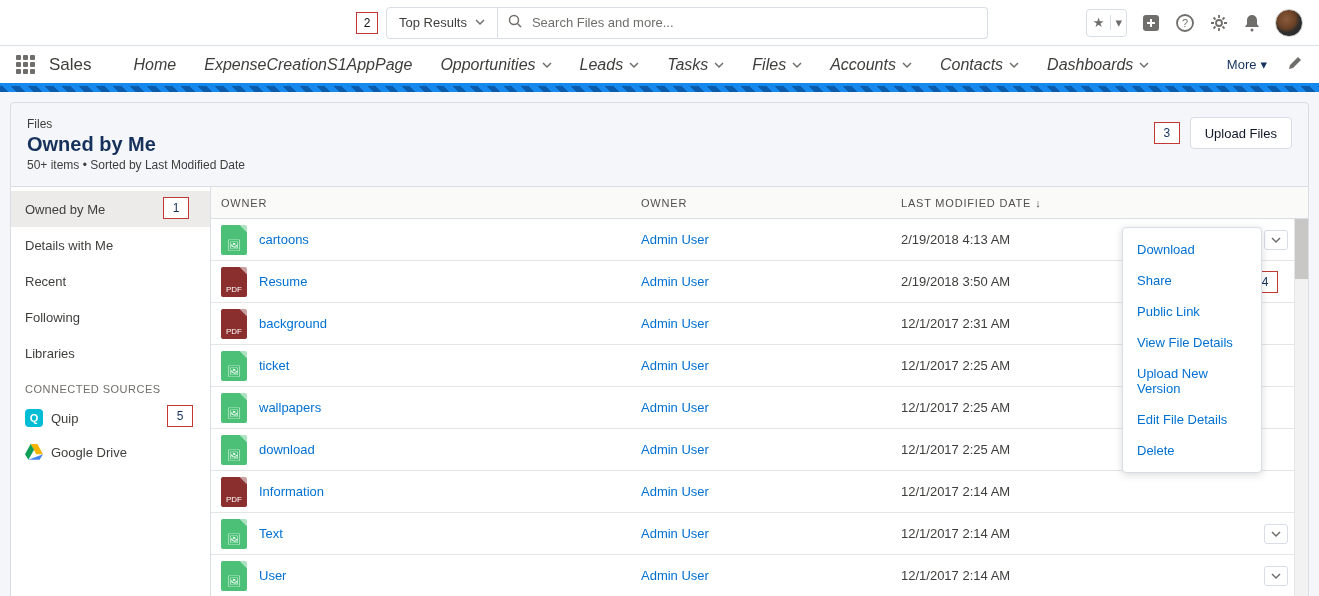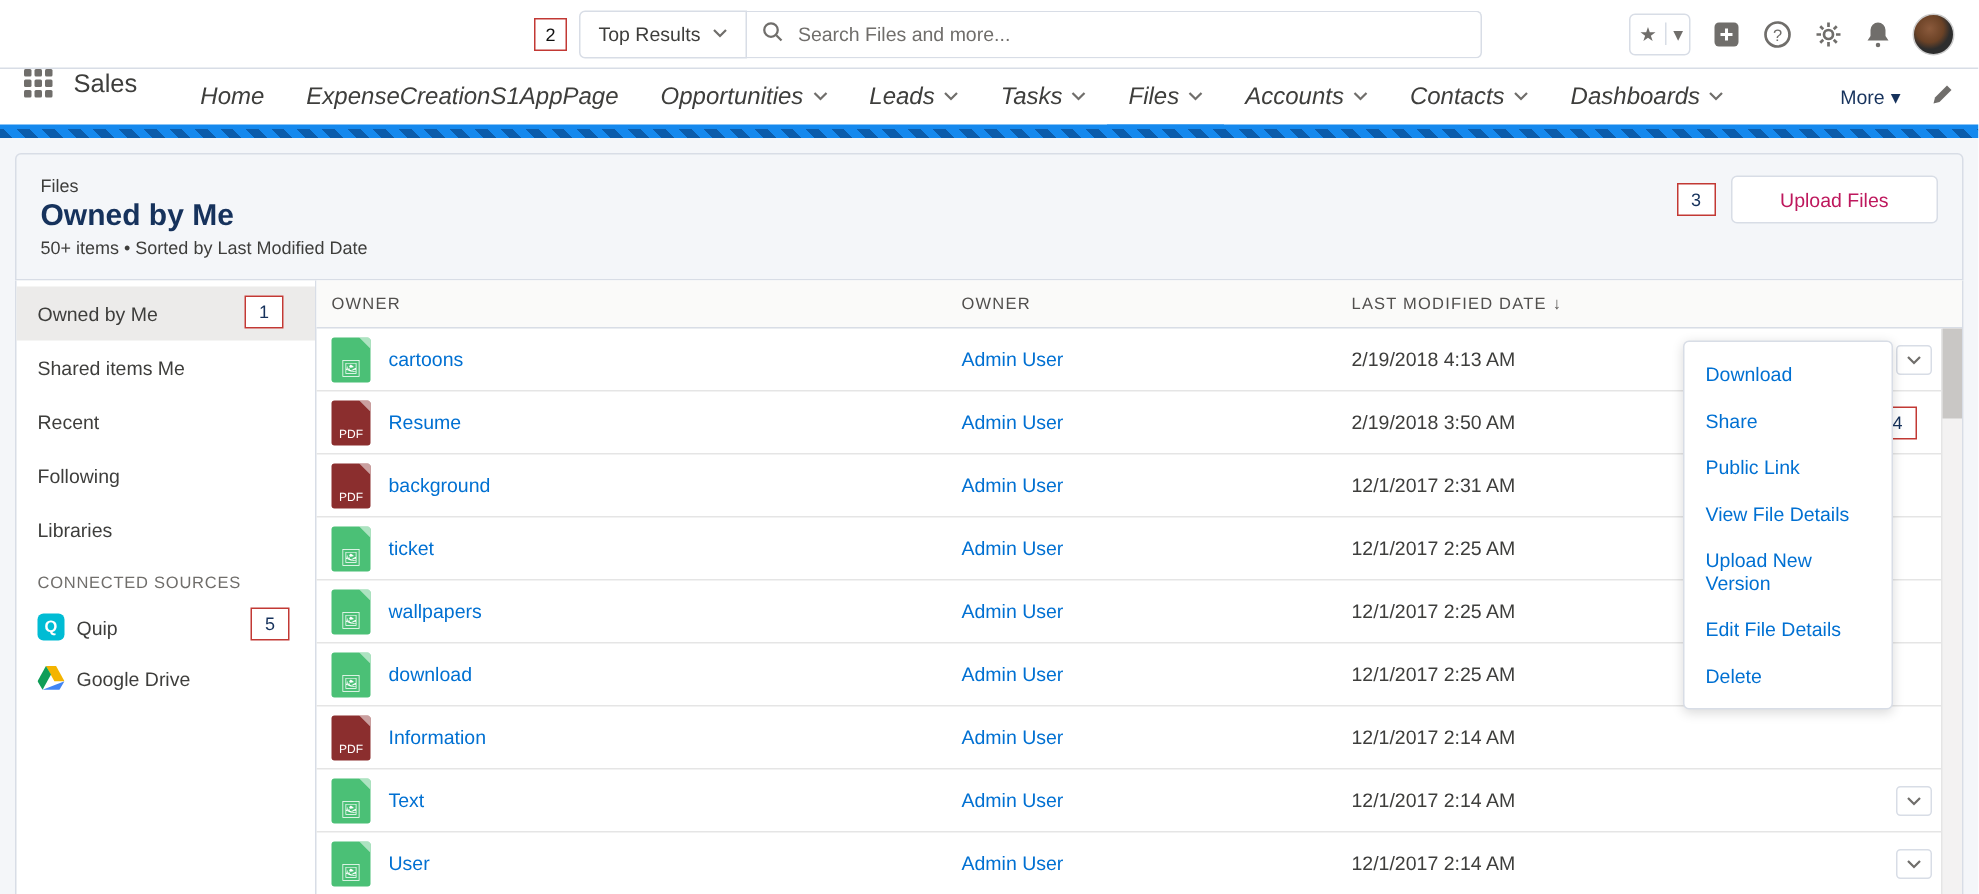--- a/index.html
+++ b/index.html
@@ -14,39 +14,39 @@
 .search-box input { border:none; outline:none; width:100%; font-size:13px; color:#3e3e3c; }
 .search-box input::placeholder { color:#706e6b; }
 .top-right { margin-left:auto; display:flex; align-items:center; gap:14px; }
 .fav-btn { display:flex; align-items:center; border:1px solid #d8dde6; border-radius:4px; height:28px; }
 .fav-btn .star { padding:0 6px; color:#706e6b; }
 .fav-btn .drop { border-left:1px solid #d8dde6; padding:0 4px; color:#706e6b; }
 .icon-btn { color:#706e6b; cursor:pointer; display:flex; align-items:center; }
 .avatar { width:28px; height:28px; border-radius:50%; background: radial-gradient(circle at 40% 35%, #8b5a3c 0%, #6b4226 40%, #2d2d2d 60%); border:1px solid #ccc; }
 
 
-.nav-bar { display:flex; height:40px; padding:0 16px; border-bottom: 3px solid #1589ee; background:#fff; }
+.nav-bar { display:flex; align-items:center; height:40px; padding:0 16px; border-bottom: 3px solid #1589ee; background:#fff; }
 .nav-pattern { height:6px; background: repeating-linear-gradient(45deg, #0b5cab 0 6px, #1589ee 6px 12px); }
 .app-launcher { display:grid; grid-template-columns:repeat(3,5px); grid-template-rows:repeat(3,5px); gap:2px; margin-right:14px; cursor:pointer; }
 .app-launcher span { background:#706e6b; border-radius:1px; }
 .app-name { font-size:17px; color:#3e3e3c; margin-right:28px; }
 .nav-items { display:flex; align-items:center; gap:0; }
 .nav-item { display:flex; align-items:center; padding:0 14px; height:40px; cursor:pointer; color:#3e3e3c; font-size:16px; gap:6px; border-bottom:3px solid transparent; margin-bottom:-3px;font-style:italic; }
 .nav-item.active { border-bottom:3px solid #1589ee; color:#3e3e3c; font-weight:500; }
 .nav-more { margin-left:auto; display:flex; align-items:center; gap:20px; }
 .more-link { display:flex; align-items:center; gap:4px; cursor:pointer; }
 .pencil { color:#706e6b; cursor:pointer; }
 .page-bg { background:#f4f6f9; padding:10px 10px 0 10px; }
 .page-header { background:#f4f6f9; border:1px solid #d8dde6; border-radius:4px 4px 0 0; padding:14px 16px; display:flex; align-items:flex-start; position:relative; }
 .ph-left { display:flex; flex-direction:column; gap:2px; }
 .ph-crumb { font-size:12px; color:#3e3e3c; }
 .ph-title { font-size:20px; font-weight:700; color:#16325c; }
 .ph-sub { font-size:12px; color:#3e3e3c; }
 .ph-right { margin-left:auto; display:flex; align-items:center; gap:10px; }
-.upload-btn { height:32px; padding:0 32px; border:1px solid #d8dde6; border-radius:4px; background:#fff; color:#be185d; font-size:13px; cursor:pointer; }
+.upload-btn { height:32px; padding:0 14px; border:1px solid #d8dde6; border-radius:4px; background:#fff; color:#0f172a; font-size:13px; cursor:pointer; }
 
 
 .content { display:flex; background:#fff; border-left:1px solid #d8dde6; border-right:1px solid #d8dde6; }
 .sidebar { width:200px; border-right:1px solid #d8dde6; padding-top:4px; }
 .sidebar-item { display:flex; align-items:center; height:36px; padding:0 14px; font-size:13px; color:#3e3e3c; cursor:pointer; }
 .sidebar-item.active { background:#ecebea; }
 .sidebar-heading { padding:12px 14px 6px; font-size:11px; letter-spacing:0.5px; color:#706e6b; }
 .sidebar-conn { display:flex; align-items:center; gap:8px; padding:0 14px; height:34px; cursor:pointer; font-size:13px; color:#3e3e3c; }
 .quip-icon { width:18px; height:18px; border-radius:4px; background:#00bcd4; display:flex; align-items:center; justify-content:center; color:#fff; font-size:11px; font-weight:bold; }
 .gdrive-wrap { width:18px; height:18px; display:flex; align-items:center; justify-content:center; }
@@ -225,21 +225,21 @@
       <span class="annot-box">3</span>
       <button class="upload-btn">Upload Files</button>
     </div>
   </div>
 
   <div class="content" style="position:relative;">
 
     <div class="sidebar" style="position:relative;">
       <div id="sidebar-items">
           <div class="sidebar-item active">Owned by Me</div>
-          <div class="sidebar-item">Shared items Me</div>
+          <div class="sidebar-item">Details with Me</div>
           <div class="sidebar-item">Recent</div>
           <div class="sidebar-item">Following</div>
           <div class="sidebar-item">Libraries</div>
         </div>
       <div class="sidebar-heading">CONNECTED SOURCES</div>
       <div id="sidebar-connected">
           <div class="sidebar-conn">
             <span class="quip-icon">Q</span>
             <span>Quip</span>
           </div>

